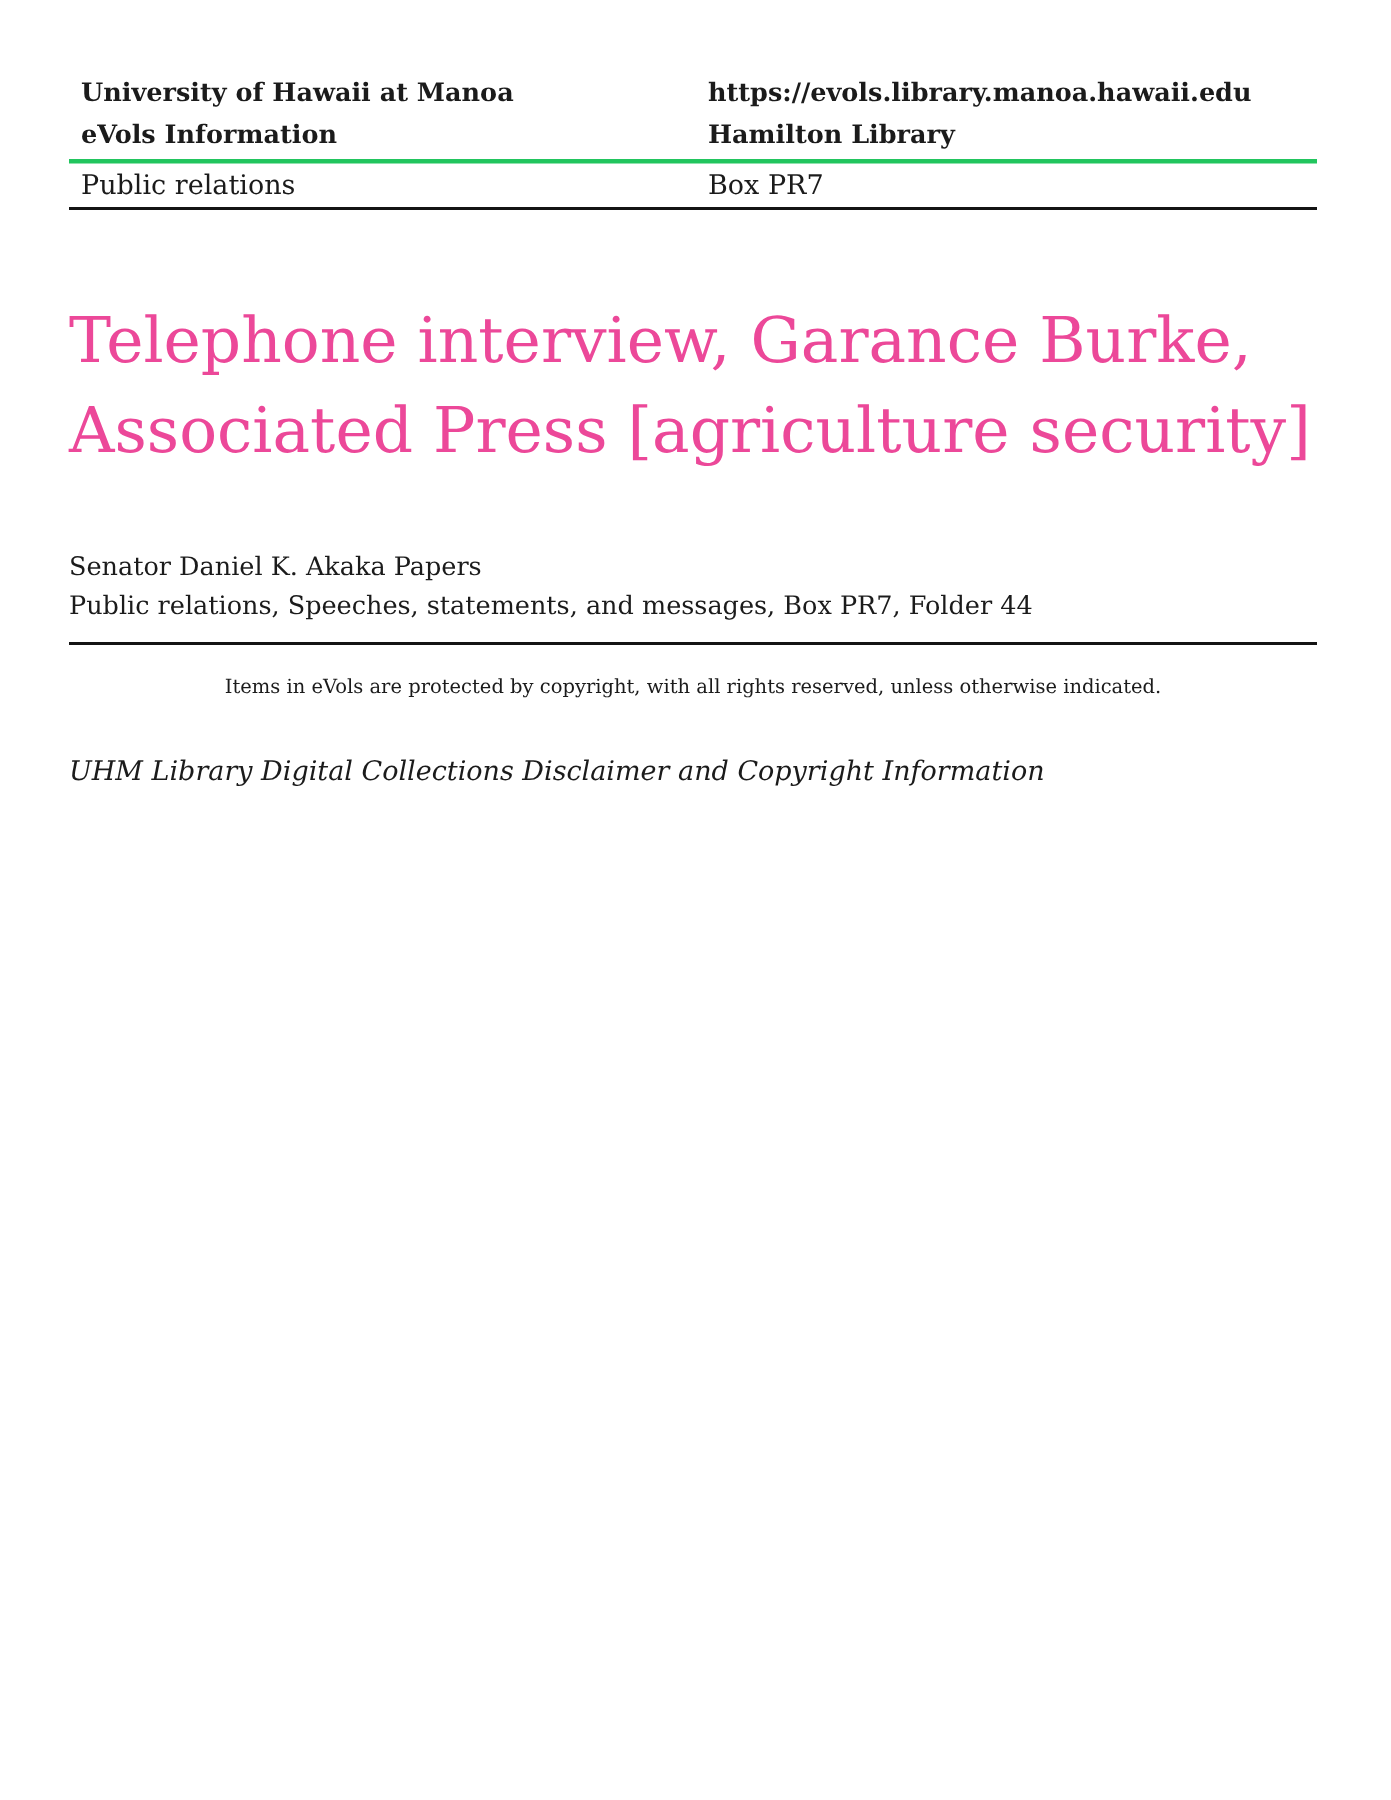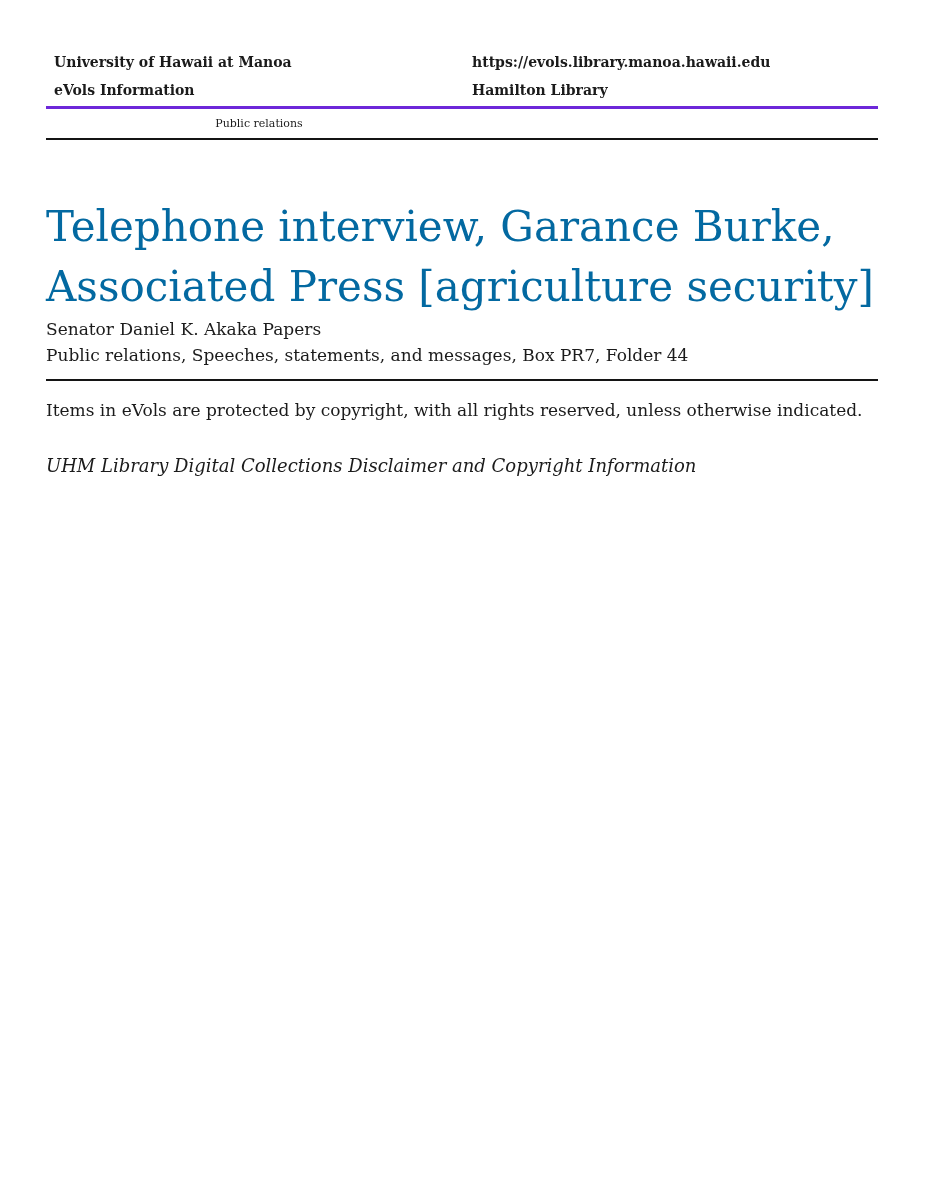--- a/index.html
+++ b/index.html
@@ -19,69 +19,70 @@
     width: 927px;
     height: 1200px;
     padding: 48px 49px 0 46px;
     background: #ffffff;
   }
 
   
   .hdr-main {
     display: flex;
     font-weight: 700;
-    font-size: 14px;
+    font-size: 17px;
     line-height: 28px;
     padding-bottom: 2px;
-    border-bottom: 3px solid #6d28d9;
+    border-bottom: 3px solid #22c55e;
   }
   .hdr-sub {
     display: flex;
-    font-size: 11px;
+    font-size: 18px;
     line-height: 29px;
     border-bottom: 2.5px solid #141414;
-    text-align: center;
   }
   .hdr-col-left {
     box-sizing: border-box;
     width: 418px;
     flex: none;
     padding-left: 8px;
   }
   .hdr-col-right {
     flex: 1;
     padding-left: 8px;
   }
 
   
   .doc-title {
     margin: 57px 0 0 0;
     font-size: 42px;
     font-weight: 400;
     line-height: 60px;
-    color: #0369a1;
+    color: #ec4899;
     max-width: 832px;
   }
 
   
   .meta {
+    margin-top: 49px;
     font-size: 17px;
     line-height: 25.5px;
   }
 
   .divider {
     border: none;
     border-top: 2px solid #141414;
     margin: 11px 0 0 0;
   }
 
   .copyright {
     margin: 16px 0 0 0;
-    font-size: 17px;
+    font-size: 13px;
     line-height: 26px;
+    text-align: center;
   }
 
   .disclaimer {
     margin: 30px 0 0 0;
     font-size: 18px;
     font-style: italic;
     line-height: 26px;
   }
 </style>
 </head>
@@ -95,20 +96,21 @@
         <div>University of Hawaii at Manoa</div>
         <div>eVols Information</div>
       </div>
       <div class="hdr-col-right">
         <div>https://evols.library.manoa.hawaii.edu</div>
         <div>Hamilton Library</div>
       </div>
     </div>
     <div class="hdr-sub">
       <div class="hdr-col-left">Public relations</div>
+      <div class="hdr-col-right">Box PR7</div>
     </div>
   </header>
 
   <h1 class="doc-title">Telephone interview, Garance Burke, Associated Press [agriculture security]</h1>
 
   <section class="meta">
     <div>Senator Daniel K. Akaka Papers</div>
     <div>Public relations, Speeches, statements, and messages, Box PR7, Folder 44</div>
   </section>
 

